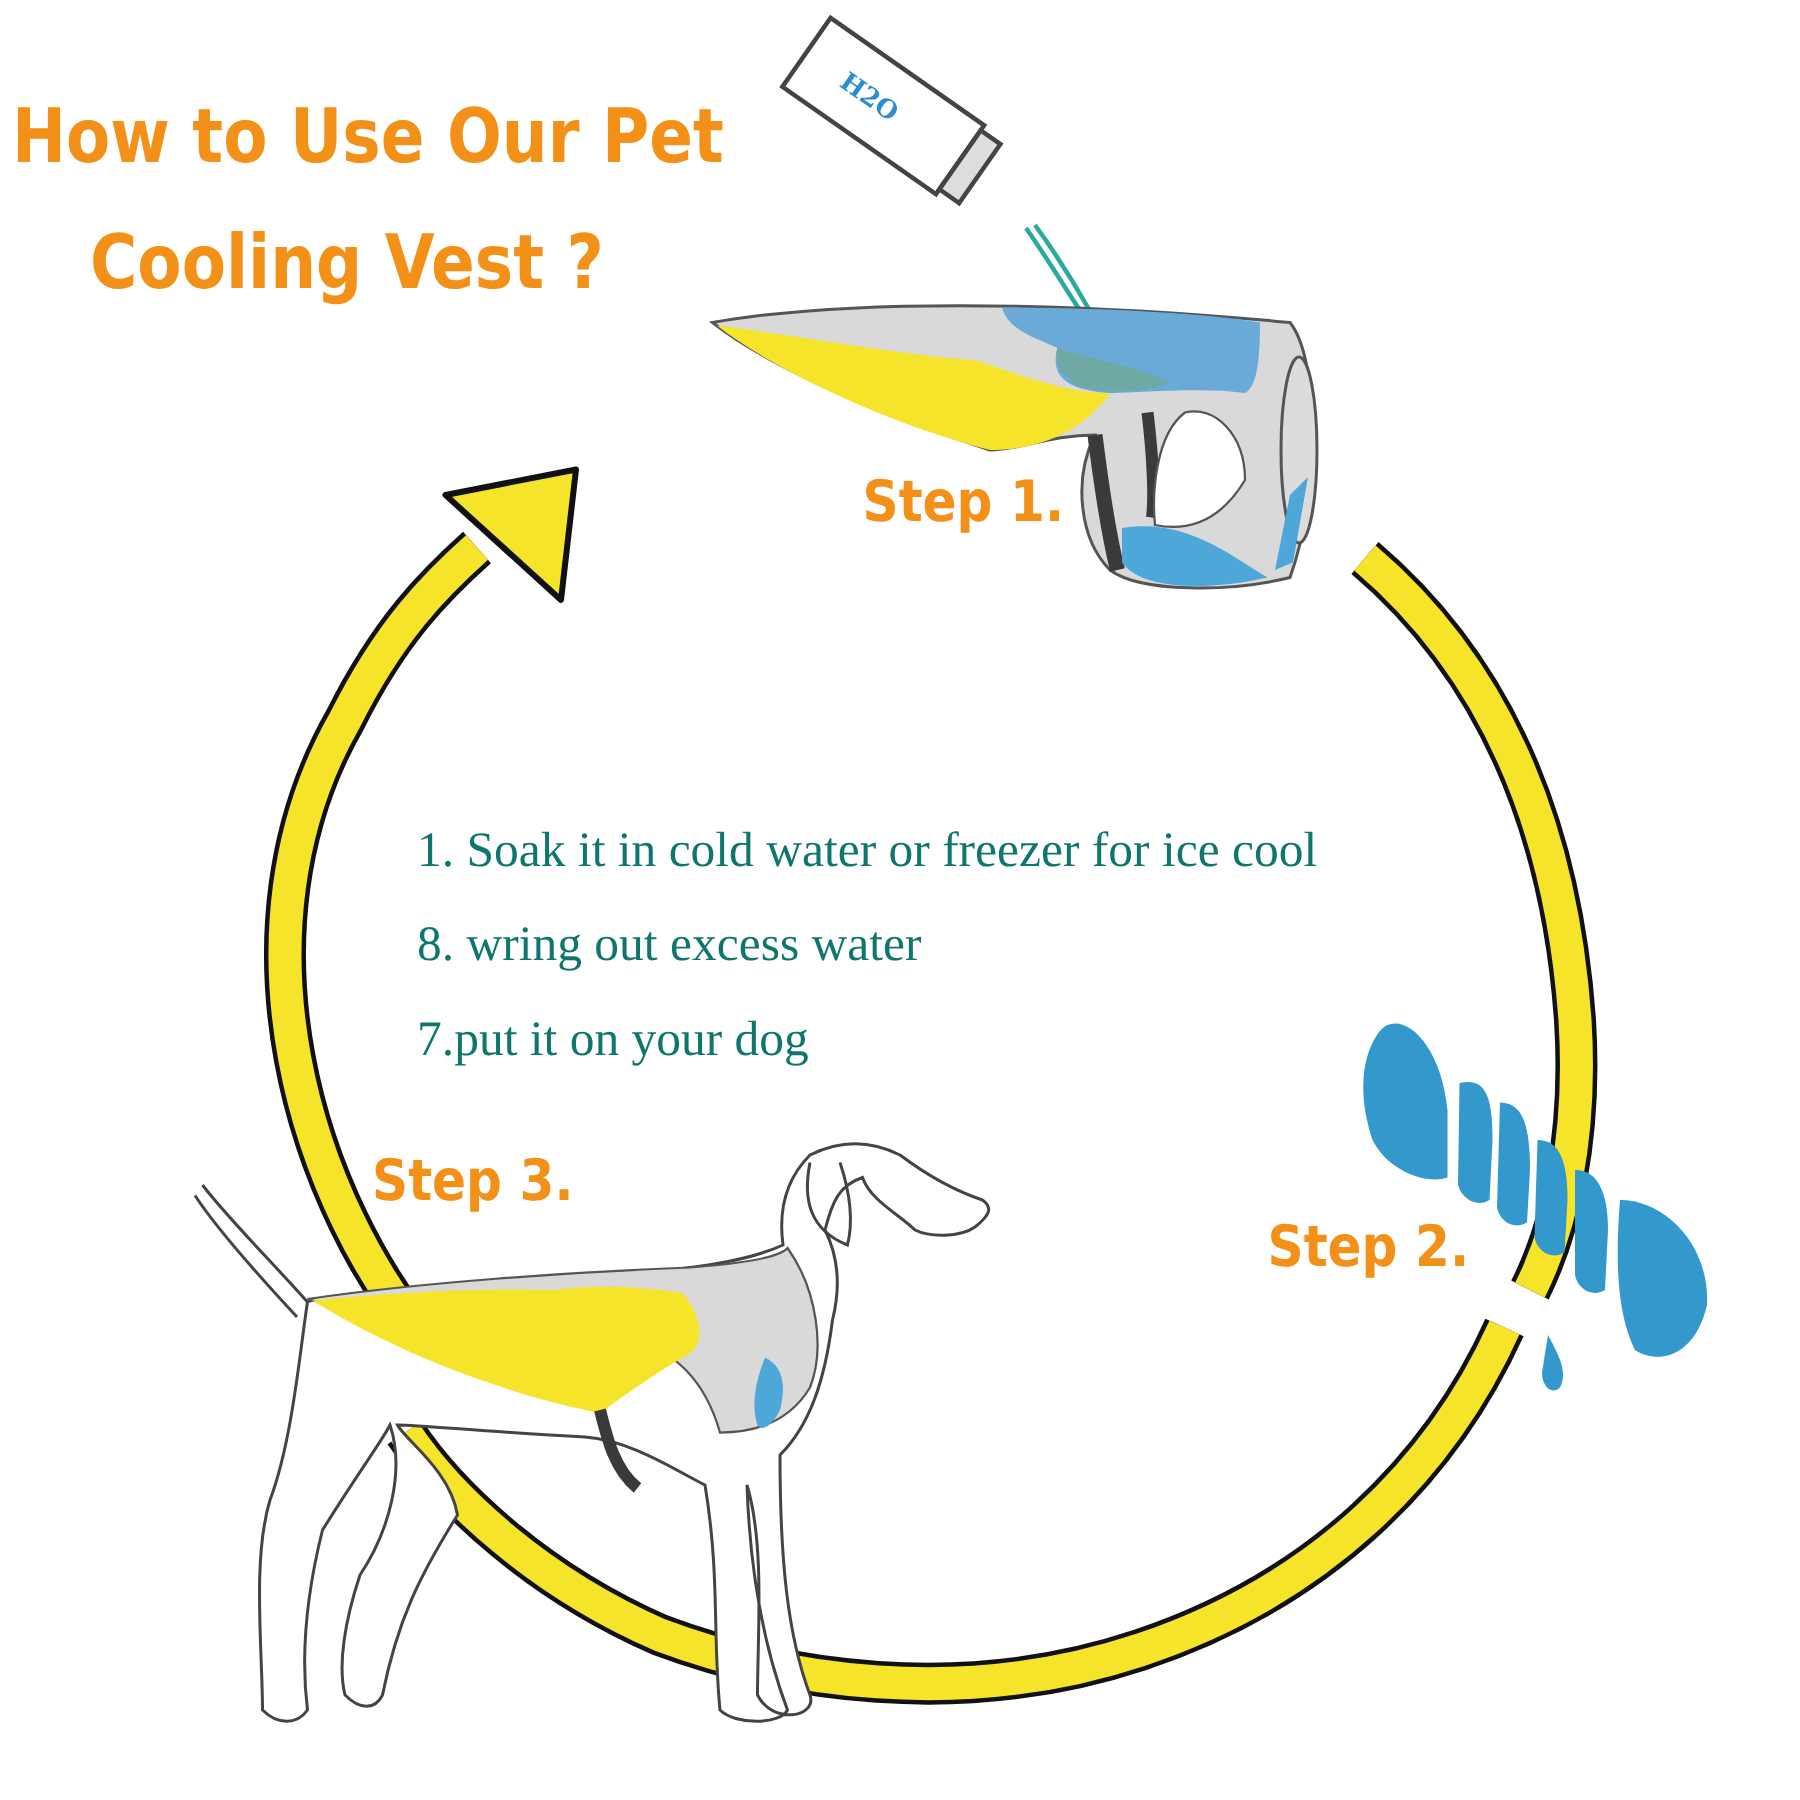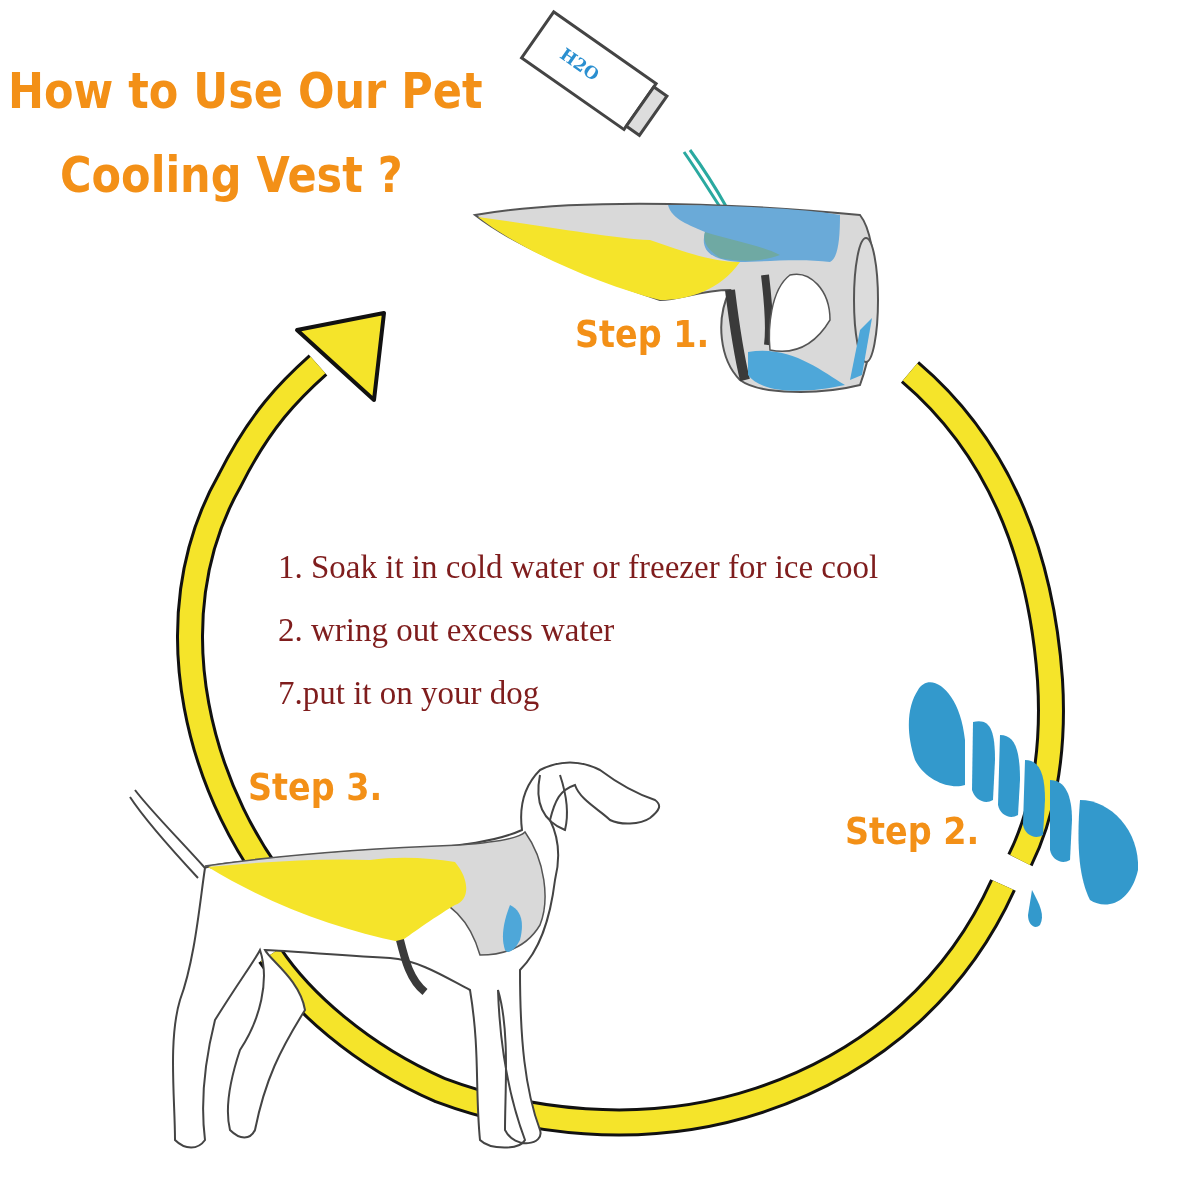--- a/index.html
+++ b/index.html
@@ -29,21 +29,21 @@
       transform: scaleX(0.88);
       transform-origin: left top;
     }
     .step.s1 { left: 575px; top: 315px; }
     .step.s2 { left: 845px; top: 812px; }
     .step.s3 { left: 248px; top: 768px; }
     .instructions {
       position: absolute;
       left: 278px; top: 536px;
       font-family: "Liberation Serif", serif;
-      color: #7f1d1d;
+      color: #0f766e;
       font-size: 33px;
       line-height: 63px;
       white-space: nowrap;
     }
     .instructions div { height: 63px; }
     .h2o {
       font-family: "DejaVu Serif", serif;
       font-weight: bold;
       font-size: 17px;
       fill: #2a8fd0;
@@ -124,16 +124,16 @@
 
   <div class="title l1">How to Use Our Pet</div>
   <div class="title l2">Cooling Vest ?</div>
 
   <div class="step s1">Step 1.</div>
   <div class="step s2">Step 2.</div>
   <div class="step s3">Step 3.</div>
 
   <div class="instructions">
     <div>1. Soak it in cold water or freezer for ice cool</div>
-    <div>2. wring out excess water</div>
+    <div>8. wring out excess water</div>
     <div>7.put it on your dog</div>
   </div>
 </div>
 
 </body></html>

